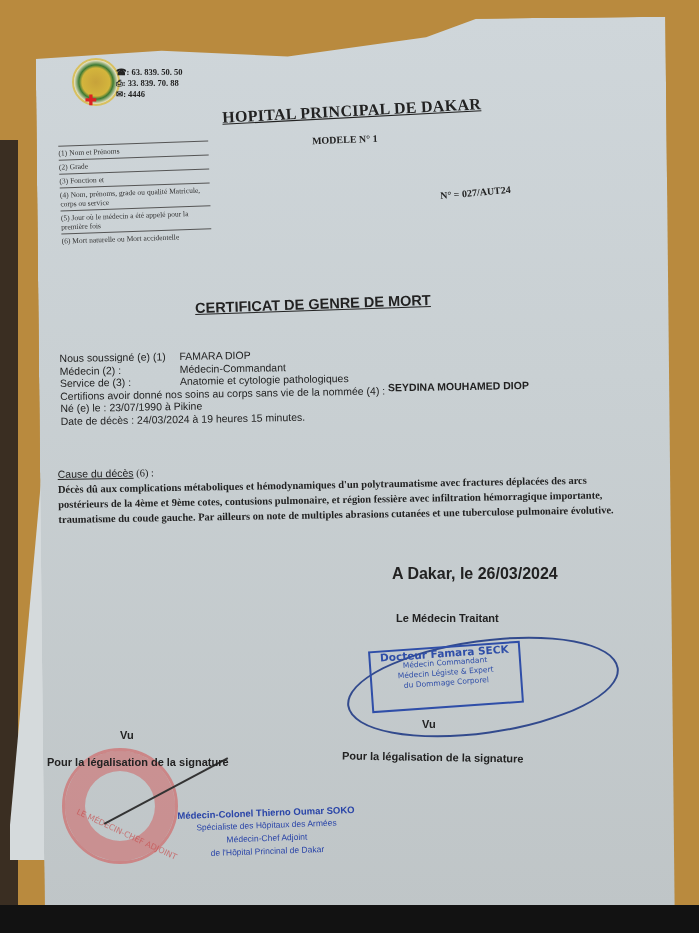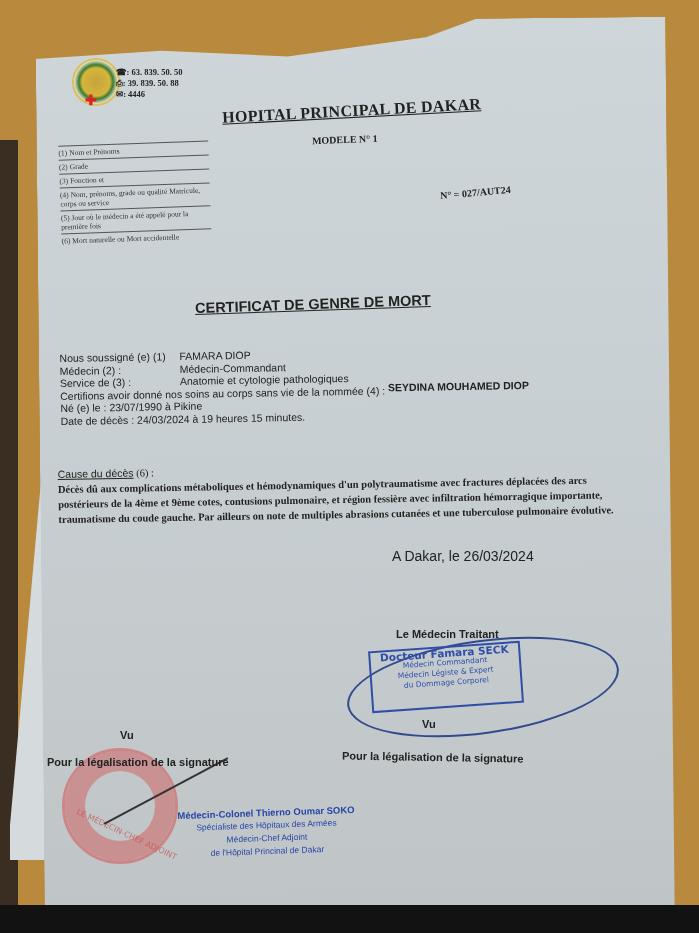--- a/index.html
+++ b/index.html
@@ -45,22 +45,22 @@
       left:195px; top:296px; font-family:"Liberation Sans", sans-serif; font-size:14.5px; font-weight:bold;
       color:#222; text-decoration:underline; transform:rotate(-2deg);
     }
     .info { left:60px; top:348px; font-family:"Liberation Sans", sans-serif; font-size:10.5px; color:#222; line-height:12.5px; transform:rotate(-1deg); }
     .info .row { display:flex; }
     .info .lbl { width:120px; }
     .info .pname { font-weight:bold; position:relative; top:-3px; }
     .cause { left:58px; top:462px; width:570px; font-size:10.5px; color:#222; line-height:15px; transform:rotate(-1deg); }
     .cause-lbl { font-family:"Liberation Sans", sans-serif; text-decoration:underline; }
     .cause-body { font-weight:bold; }
-    .dakar-date { left:392px; top:548px; font-family:"Liberation Sans", sans-serif; font-size:14px; font-weight:normal; color:#222; }
-    .traitant { left:396px; top:612px; font-family:"Liberation Sans", sans-serif; font-size:11px; font-weight:bold; color:#222;margin-top:16px; }
+    .dakar-date { left:392px; top:565px; font-family:"Liberation Sans", sans-serif; font-size:16px; font-weight:bold; color:#222; }
+    .traitant { left:396px; top:612px; font-family:"Liberation Sans", sans-serif; font-size:11px; font-weight:bold; color:#222; }
     .stamp-blue {
       left:370px; top:646px; width:148px; height:58px; border:2px solid #2f4ea8;
       color:#2f4ea8; font-family:"DejaVu Sans", sans-serif; text-align:center; font-size:7.5px; line-height:10px;
       transform:rotate(-4deg);
     }
     .stamp-blue .nm { font-size:10.5px; font-weight:bold; }
     .sig-ellipse { left:346px; top:640px; width:270px; height:90px; border:2px solid #324a8d; border-radius:50%; transform:rotate(-8deg); }
     .vu1 { left:422px; top:718px; font-family:"Liberation Sans", sans-serif; font-size:11px; font-weight:bold; color:#222; }
     .vu2 { left:120px; top:729px; font-family:"Liberation Sans", sans-serif; font-size:11px; font-weight:bold; color:#222; }
     .legal1 { left:47px; top:756px; font-family:"Liberation Sans", sans-serif; font-size:11px; font-weight:bold; color:#222; }
@@ -83,21 +83,21 @@
 
 <div class="paper"></div>
 <div class="paper-bottom-curve"></div>
 <div class="bg-dark-bottom"></div>
 
 <div class="abs logo"></div>
 <div class="abs logo-cross">✚</div>
 
 <div class="abs contact">
   <div><span>☎</span><span>: 63. 839. 50. 50</span></div>
-  <div><span>⎙</span><span>: 39. 839. 50. 88</span></div>
+  <div><span>⎙</span><span>: 33. 839. 70. 88</span></div>
   <div><span>✉</span><span>: 4446</span></div>
 </div>
 
 <div class="abs title-hosp">HOPITAL PRINCIPAL DE DAKAR</div>
 <div class="abs modele">MODELE N° 1</div>
 
 <div class="abs legend">
   <div>(1) Nom et Prénoms</div>
   <div>(2) Grade</div>
   <div>(3) Fonction et</div>

